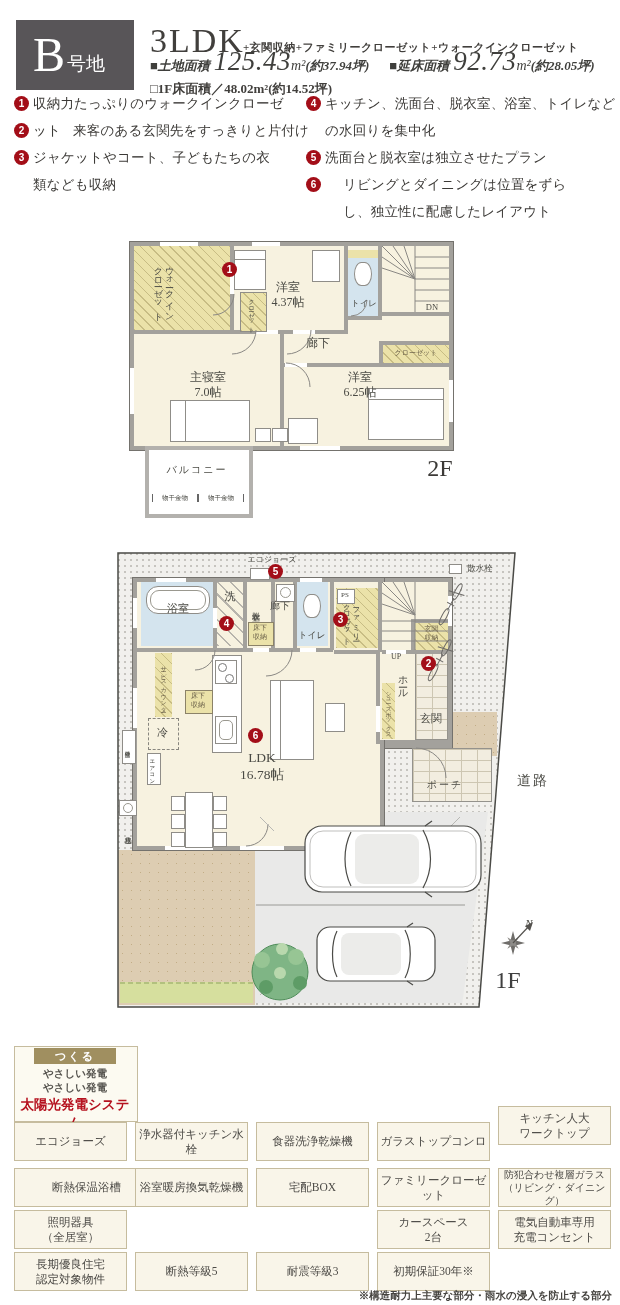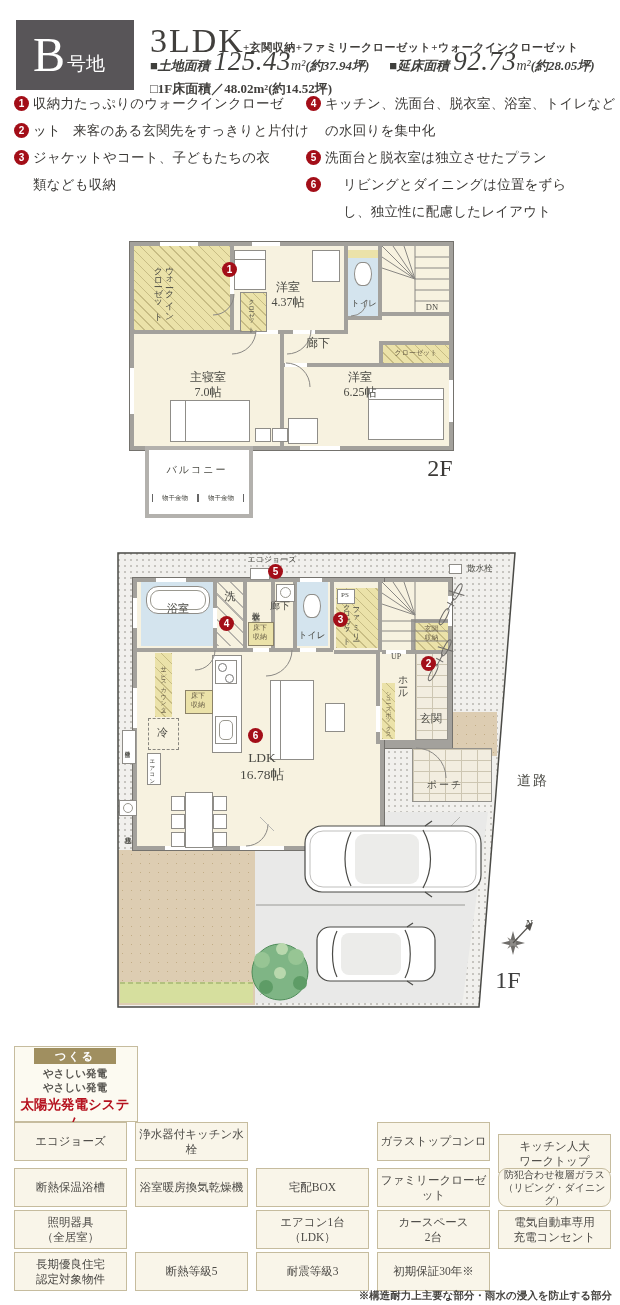--- a/index.html
+++ b/index.html
@@ -36,21 +36,21 @@
   .arealine .av{font-size:27px;vertical-align:baseline;letter-spacing:.5px;}
   .arealine .au{font-size:14px;vertical-align:baseline;}
   .arealine .at{font-size:13px;font-weight:bold;vertical-align:baseline;}
   .subarea{position:absolute;top:80px;font-size:13px;font-weight:bold;color:#413f3c;white-space:nowrap;}
   
   .feat-text{position:absolute;font-size:13.5px;line-height:27px;color:#3c3a37;letter-spacing:.2px;}
   
   .cell{position:absolute;width:111px;height:37px;background:#f9f5e9;border:1px solid #c6bc9e;
         display:flex;align-items:center;justify-content:center;text-align:center;
         font-size:11.5px;color:#4c4a46;white-space:pre-line;line-height:1.3;}
-  .cell.xs{font-size:10px;border-radius:9px;}
+  .cell.xs{font-size:10px;}
   .fn{position:absolute;left:170px;top:1289px;width:442px;text-align:right;font-size:10.5px;font-weight:bold;color:#45433f;}
   
   .solarbox{position:absolute;left:14px;top:1046px;width:122px;height:74px;background:#fcfaf1;border:1px solid #c6bc9e;}
   .ribbon{position:absolute;left:34px;top:1048px;width:82px;height:16px;background:#a08f60;color:#fff;
           font-size:11px;font-weight:bold;text-align:center;line-height:16px;letter-spacing:2px;}
   .sline{position:absolute;left:15px;width:120px;text-align:center;font-size:10.5px;color:#55534e;font-weight:bold;}
   .stitle{position:absolute;left:15px;top:1096px;width:120px;text-align:center;font-size:13.5px;font-weight:bold;color:#b5121f;}
 </style>
 </head>
 <body>
@@ -381,35 +381,34 @@
   </svg>
 
   <div class="solarbox"></div>
   <div class="ribbon">つくる</div>
   <div class="sline" style="top:1067px;">やさしい発電</div>
   <div class="sline" style="top:1081px;">やさしい発電</div>
   <div class="stitle">太陽光発電システム</div>
 
   <div class="cell" style="left:14px;top:1122px;">エコジョーズ</div>
   <div class="cell" style="left:135px;top:1122px;">浄水器付キッチン水栓</div>
+  <div class="cell" style="left:256px;top:1122px;">食器洗浄乾燥機</div>
   <div class="cell" style="left:377px;top:1122px;">ガラストップコンロ</div>
-  <div class="cell" style="left:498px;top:1134px;text-align:right;">キッチン人大
+  <div class="cell" style="left:498px;top:1106px;">キッチン人大
 ワークトップ</div>
 
-  <div class="cell" style="left:14px;top:1168px;">断熱保温浴槽</div>
+  <div class="cell" style="left:14px;top:1168px;padding-left:16px;">断熱保温浴槽</div>
   <div class="cell" style="left:135px;top:1168px;">浴室暖房換気乾燥機</div>
   <div class="cell" style="left:256px;top:1168px;">宅配BOX</div>
   <div class="cell" style="left:377px;top:1168px;">ファミリークローゼット</div>
   <div class="cell xs" style="left:498px;top:1168px;">防犯合わせ複層ガラス
 （リビング・ダイニング）</div>
 
   <div class="cell" style="left:14px;top:1210px;">照明器具
 （全居室）</div>
-  <div class="cell" style="left:256px;top:1210px;">エアコン1台
-（LDK）</div>
   <div class="cell" style="left:377px;top:1210px;">カースペース
 2台</div>
   <div class="cell" style="left:14px;top:1252px;">長期優良住宅
 認定対象物件</div>
 
   <div class="cell" style="left:498px;top:1210px;">電気自動車専用
 充電コンセント</div>
   <div class="cell" style="left:135px;top:1252px;">断熱等級5</div>
   <div class="cell" style="left:256px;top:1252px;">耐震等級3</div>
   <div class="cell" style="left:377px;top:1252px;">初期保証30年※</div>

